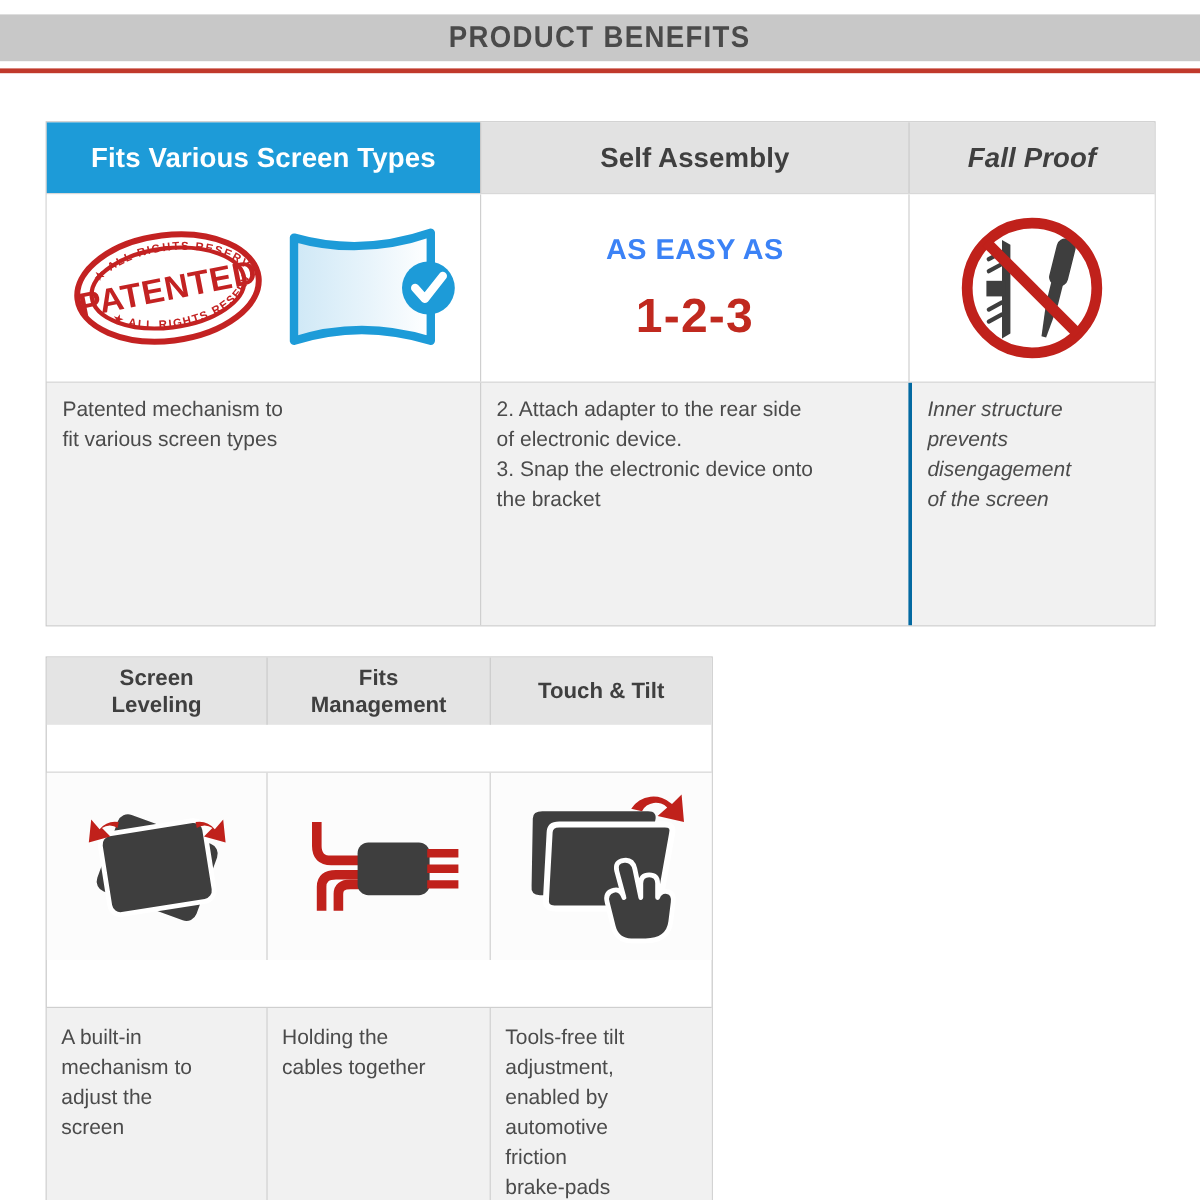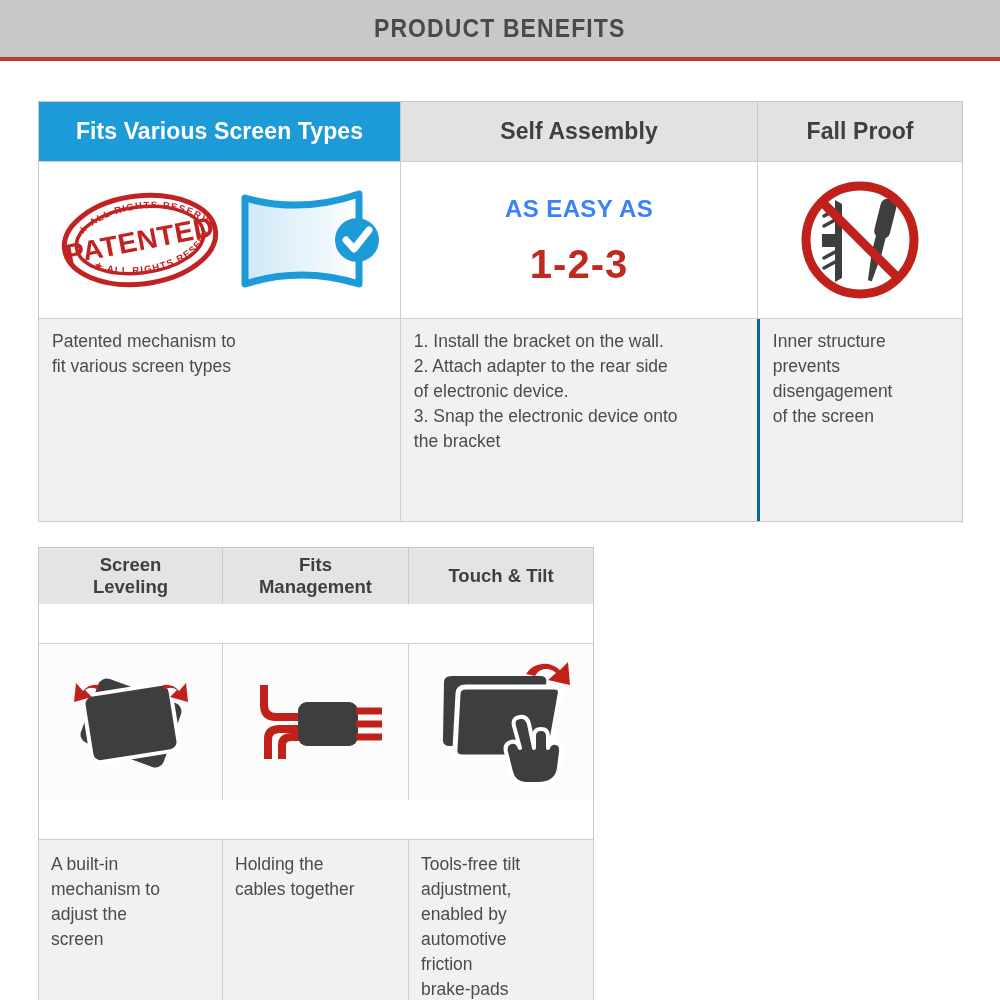--- a/index.html
+++ b/index.html
@@ -8,21 +8,21 @@
     width:1000px;height:1000px;
     background:#ffffff;
     font-family:"Liberation Sans","DejaVu Sans",sans-serif;
     color:#3c3c3c;
     overflow:hidden;
     position:relative;
   }
 
   
   .page-header{
-    position:absolute;left:0;top:0;width:1000px;height:57px;
+    position:absolute;left:0;top:12px;width:1000px;height:39px;
     background:#c8c8c8;
     display:flex;align-items:center;justify-content:center;
     box-sizing:border-box;
     text-align:right;
   }
   .page-header .title{
     font-size:25px;font-weight:bold;color:#4a4a4a;
     letter-spacing:1.2px;
     text-transform:uppercase;
     transform:scaleX(0.92);
@@ -43,21 +43,21 @@
   .t1-headcell{
     display:flex;align-items:center;justify-content:center;
     box-sizing:border-box;
     background:#e2e2e2;
     font-size:23px;font-weight:bold;color:#3f3f3f;
     letter-spacing:.1px;
   }
   .t1-headcell.blue{background:#1d9bd8;color:#ffffff;}
   .t1-c1{width:370px;}
   .t1-c2{width:366px;border-left:1px solid #c9c9c9;}
-  .t1-c3{width:210px;border-left:1px solid #c9c9c9;}
+  .t1-c3{width:210px;border-left:1px solid #c9c9c9;font-style:italic;}
 
   .t1-iconrow{display:flex;height:156px;background:#ffffff;
     border-top:1px solid #cfcfcf;}
   .t1-iconcell{
     display:flex;align-items:center;justify-content:center;
     box-sizing:border-box;background:#ffffff;
   }
   .t1-iconcell.b2{border-left:1px solid #cfcfcf;}
   .t1-iconcell.b3{border-left:1px solid #cfcfcf;}
 
@@ -216,21 +216,20 @@
       </span>
     </div>
   </div>
 
   <div class="t1-textrow">
     <div class="t1-textcell t1-c1">
       <p>Patented mechanism to</p>
       <p>fit various screen types</p>
     </div>
     <div class="t1-textcell b2 t1-c2">
-      <p>1. Install the bracket on the wall.</p>
       <p>2. Attach adapter to the rear side</p>
       <p>of electronic device.</p>
       <p>3. Snap the electronic device onto</p>
       <p>the bracket</p>
     </div>
     <div class="t1-textcell b3 t1-c3">
       <p>Inner structure</p>
       <p>prevents</p>
       <p>disengagement</p>
       <p>of the screen</p>

